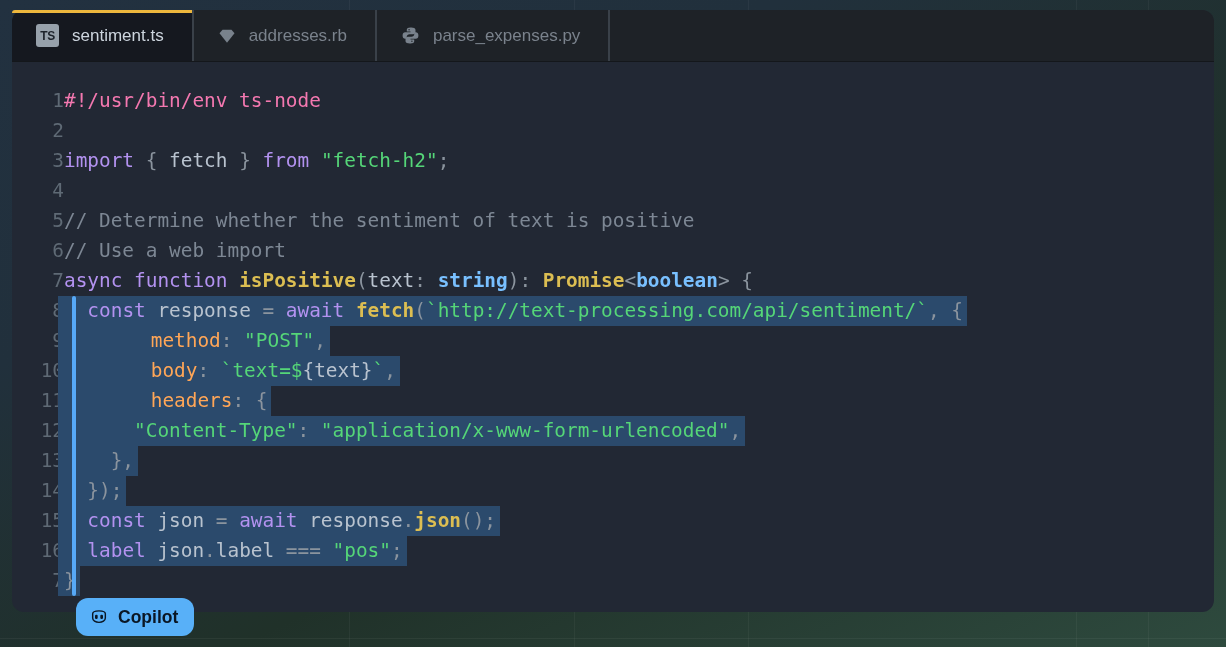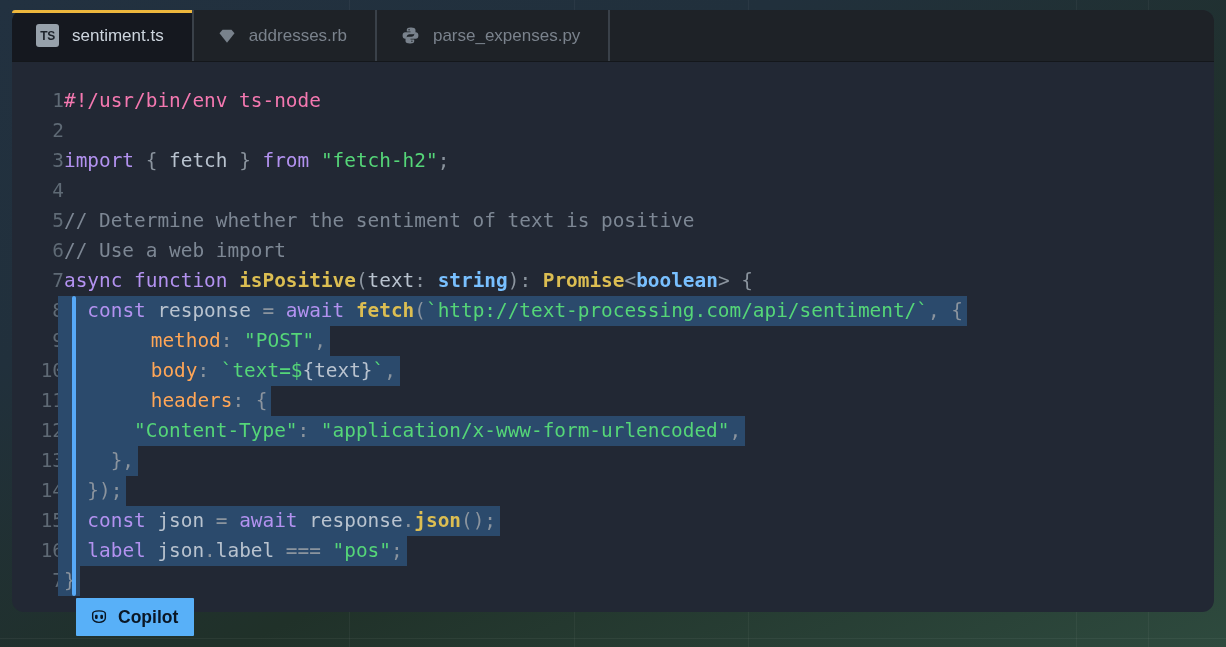--- a/index.html
+++ b/index.html
@@ -71,21 +71,21 @@
 
   .selection-bar{
     position:absolute;left:60px;width:4px;border-radius:2px;
     background:var(--selection-bar);
   }
   
   .copilot-badge{
     position:absolute;left:64px;top:588px;height:38px;z-index:5;
     display:inline-flex;align-items:center;gap:9px;padding:0 16px 0 13px;
     background:var(--badge-bg);color:var(--badge-text);
-    border-radius:1px;font-size:17.5px;font-weight:bold;
+    border-radius:12px;font-size:17.5px;font-weight:bold;
   }
   .copilot-badge svg{display:block;}
 </style>
 </head>
 <body>
 
 <div class="bg-line-v" style="left:349px"></div>
 <div class="bg-line-v" style="left:574px"></div>
 <div class="bg-line-v" style="left:748px"></div>
 <div class="bg-line-v" style="left:1076px"></div>

